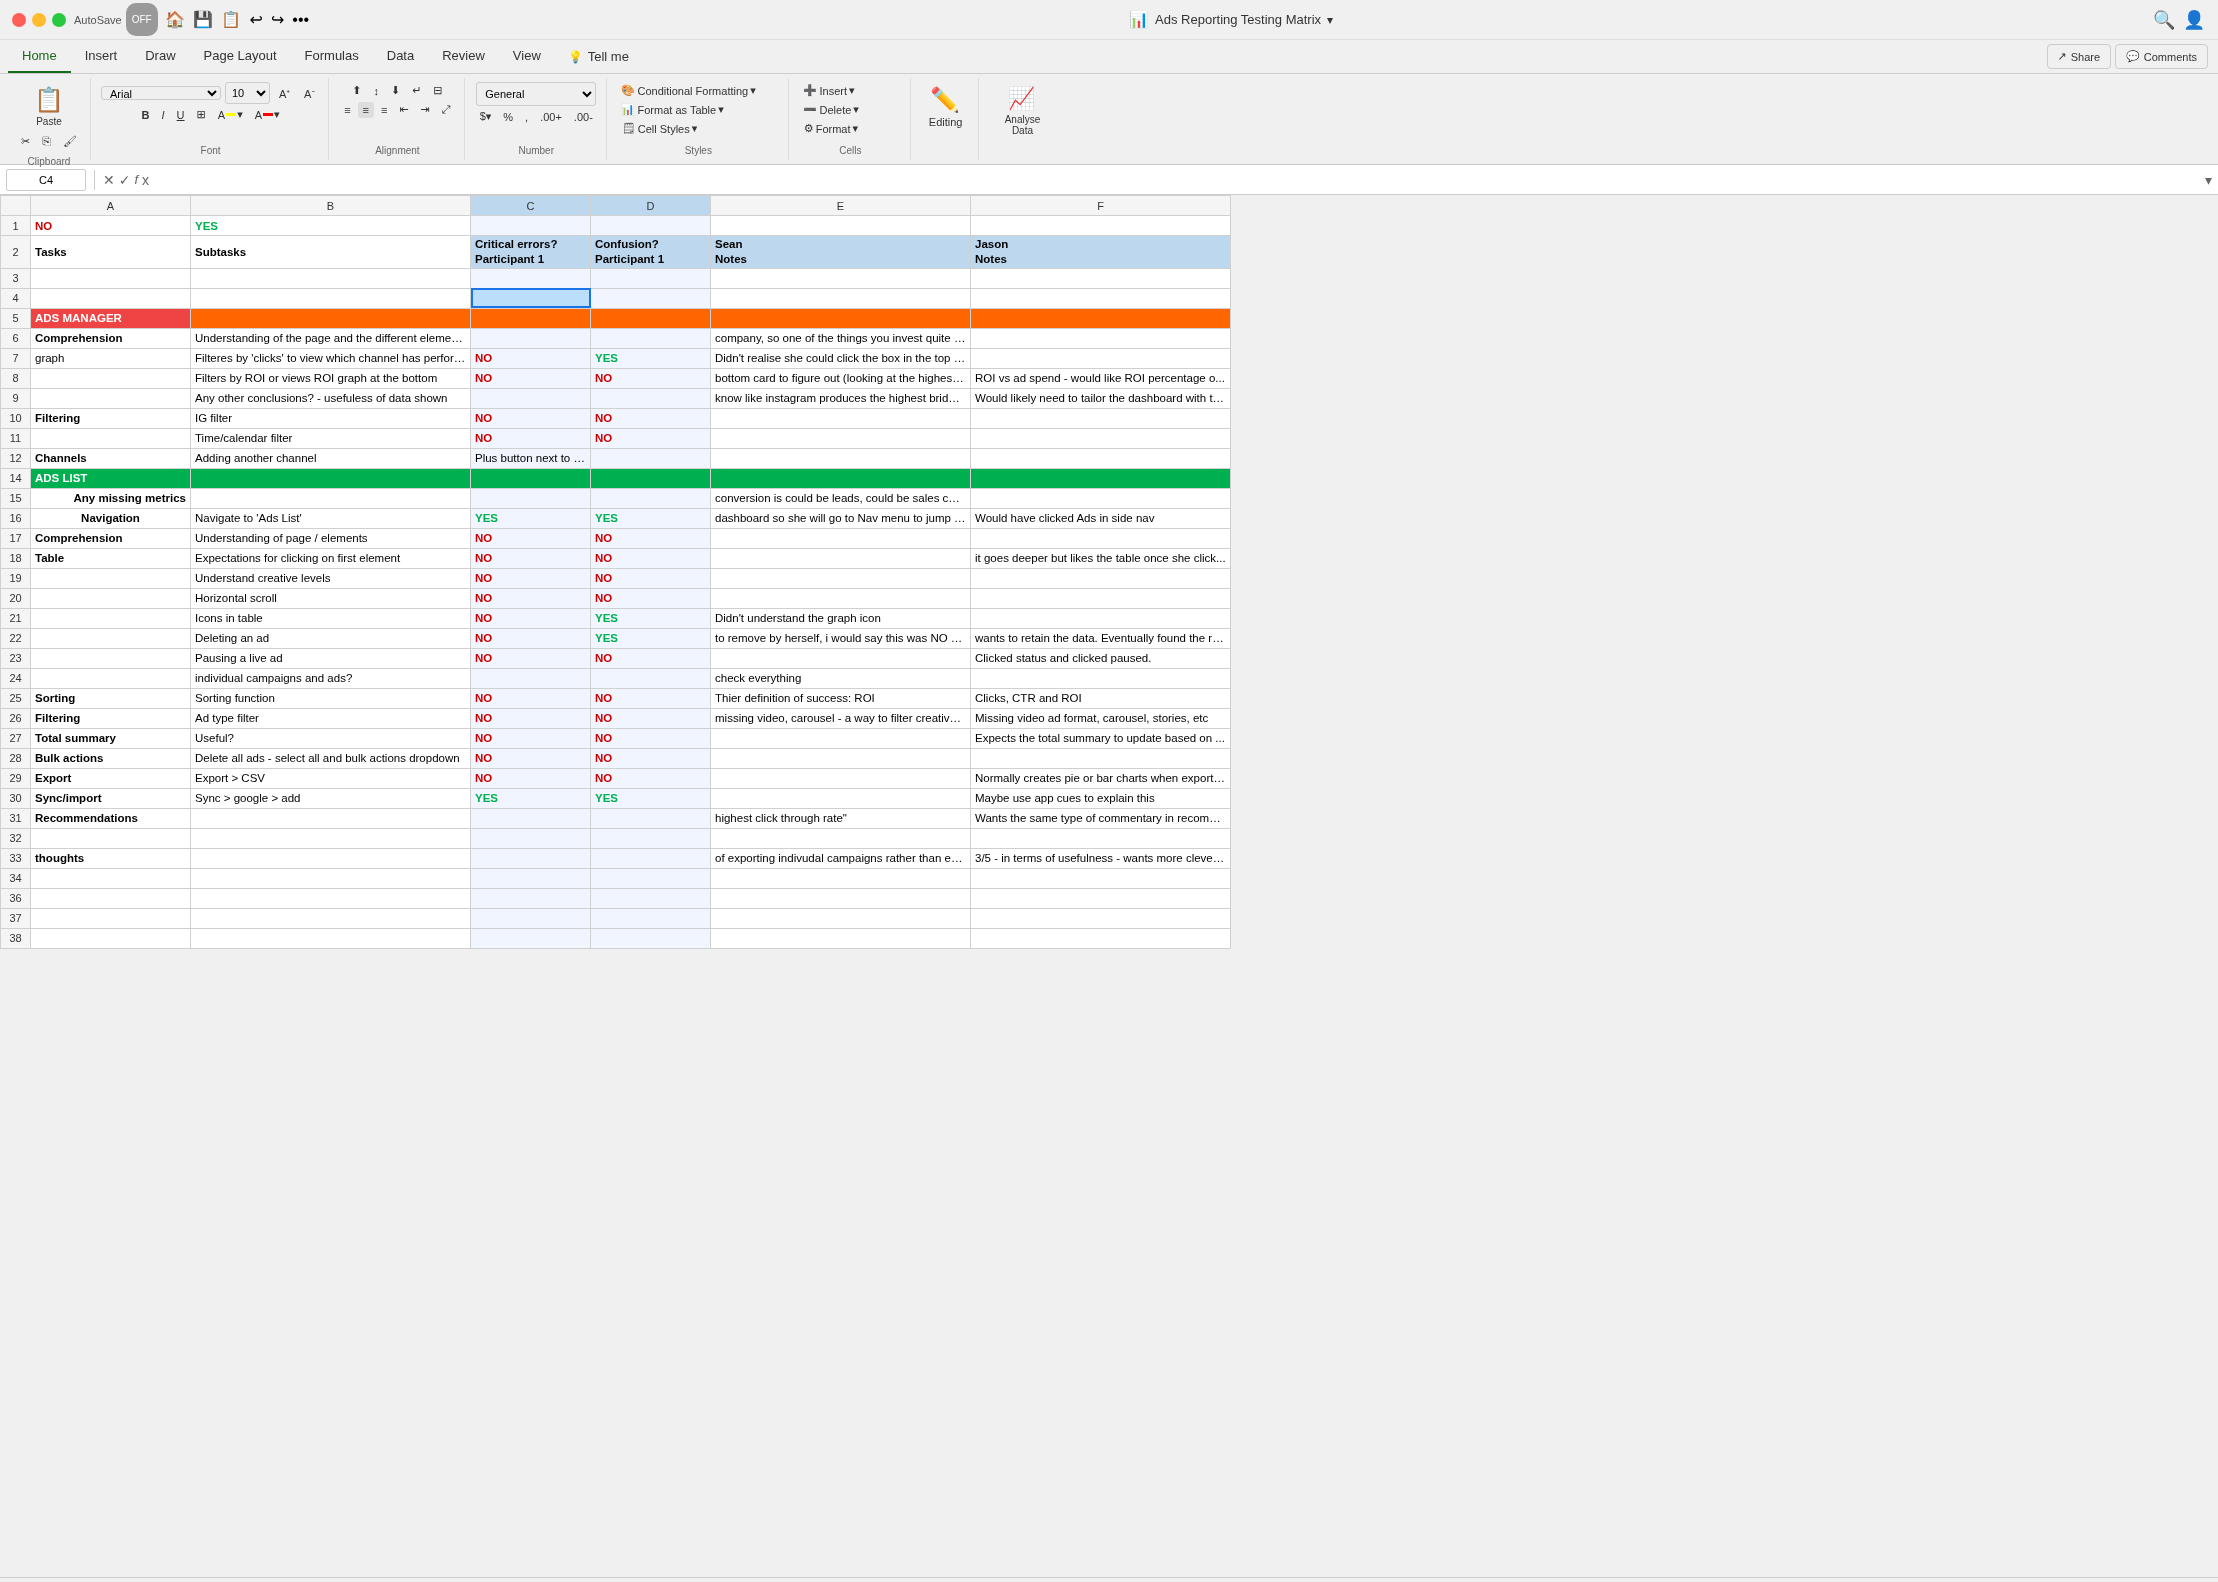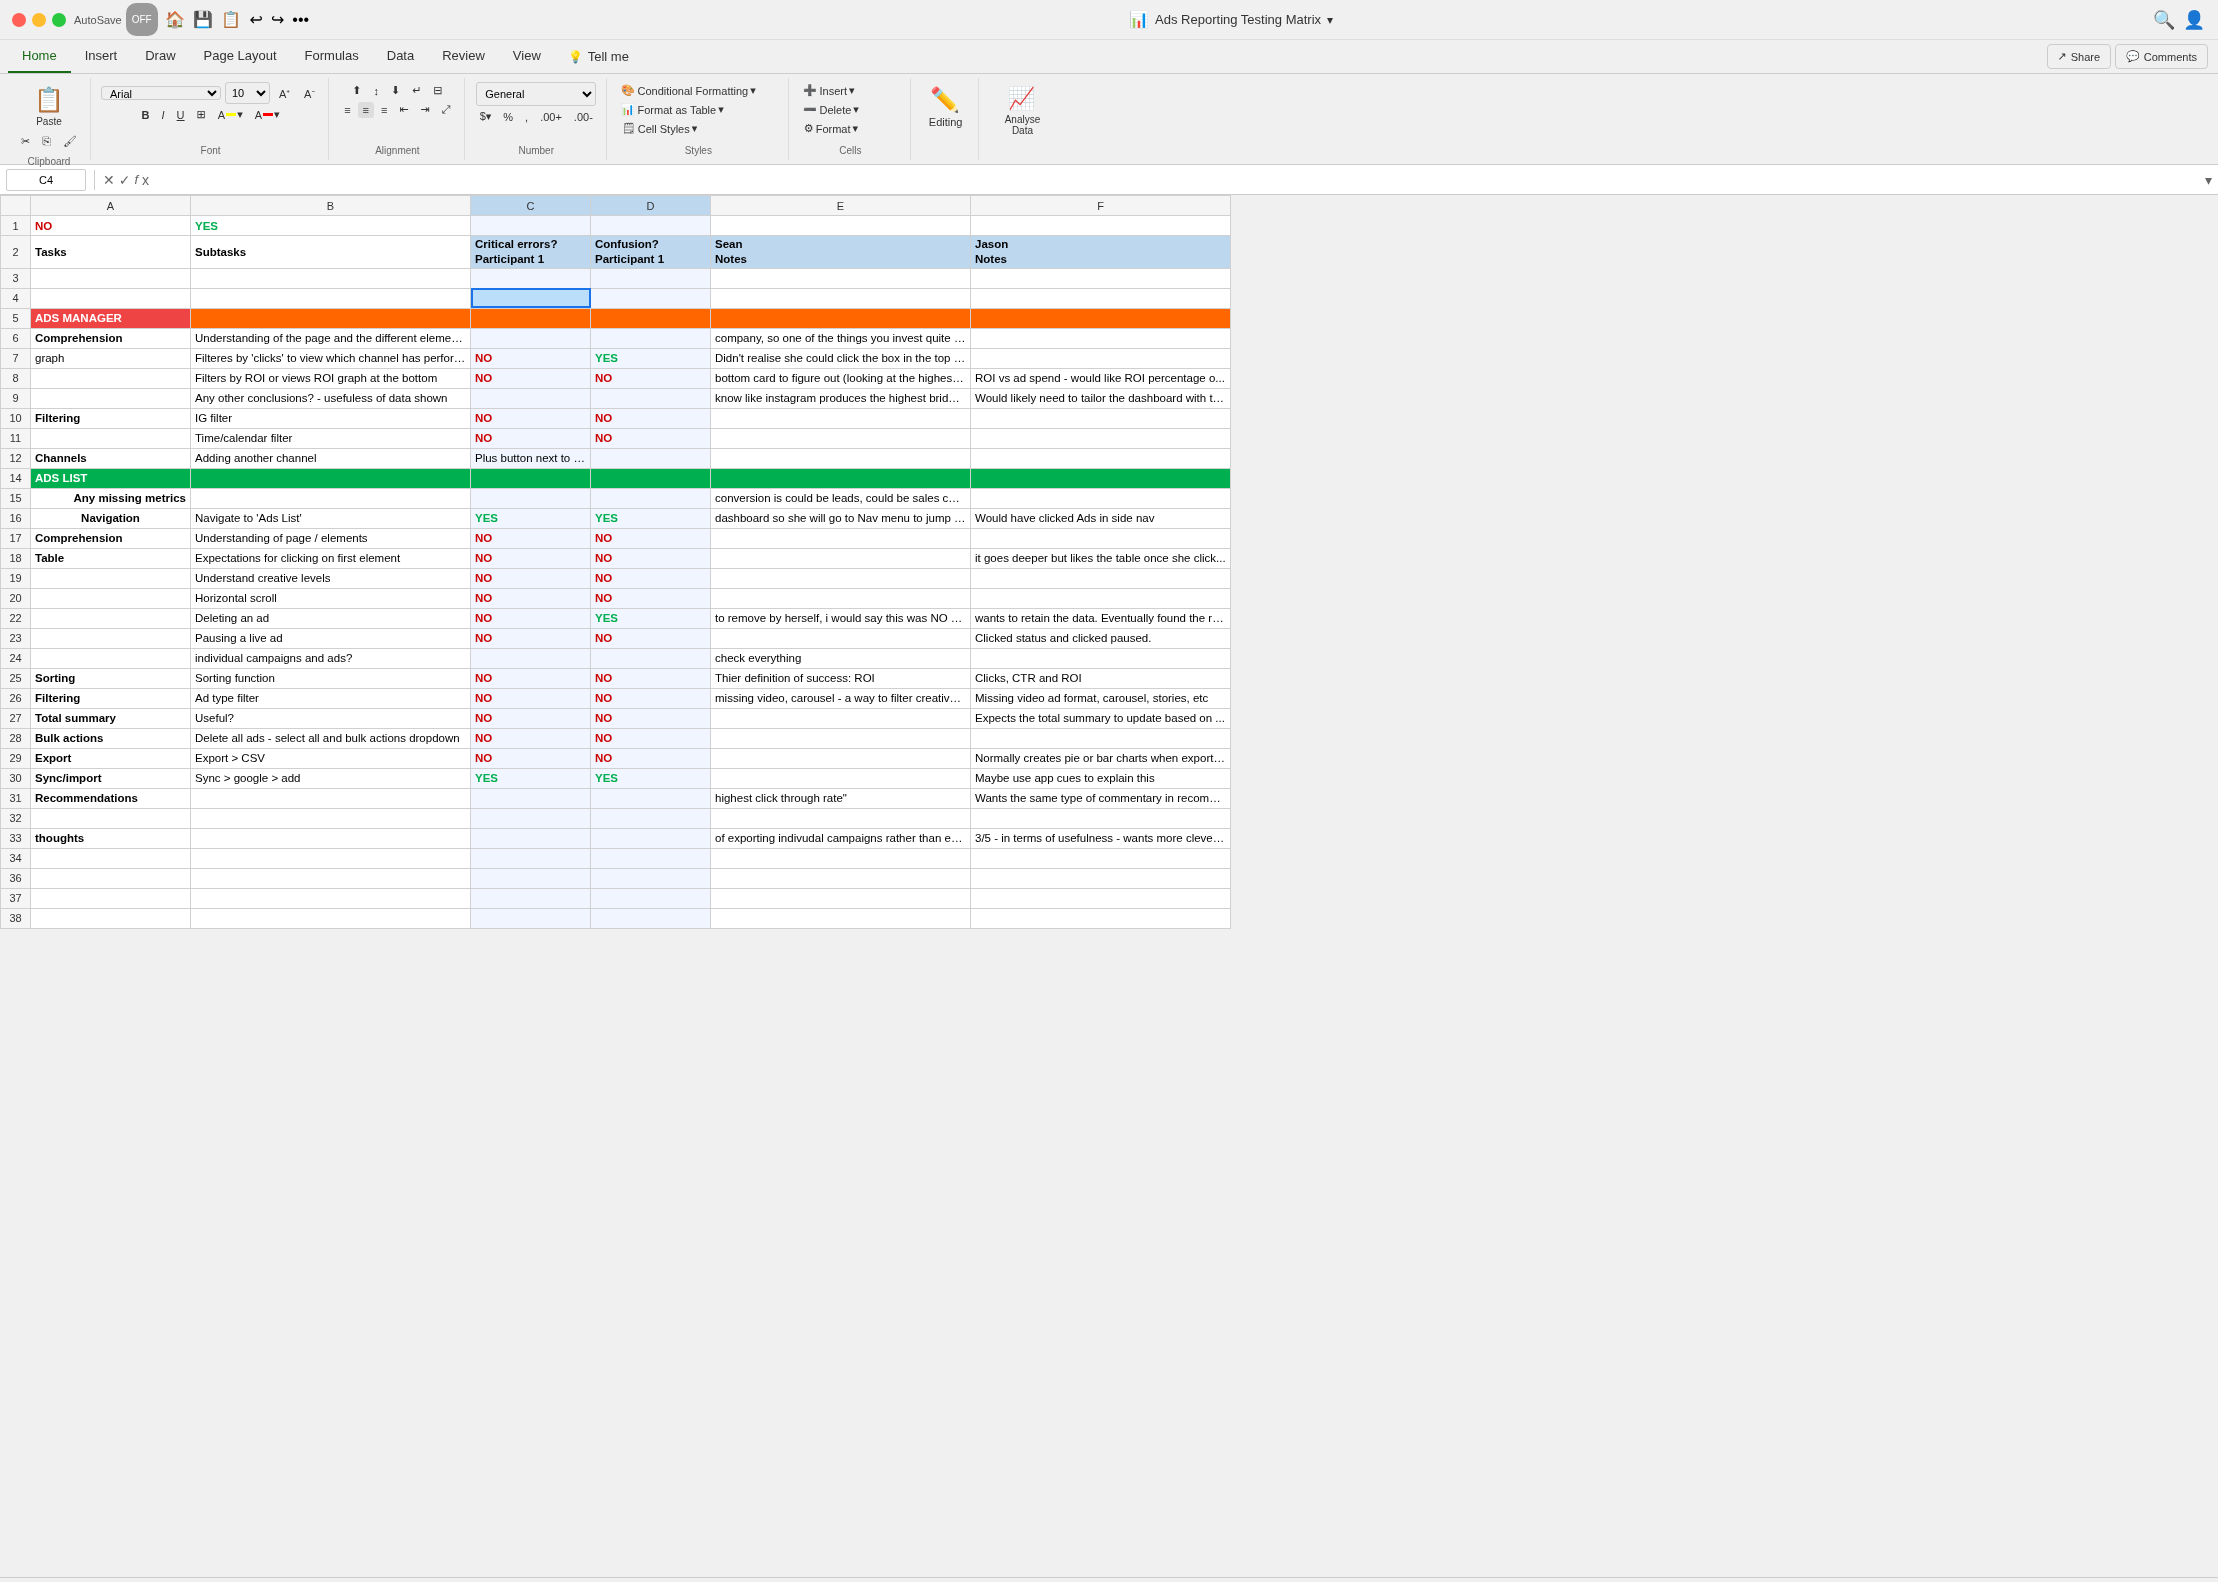--- a/index.html
+++ b/index.html
@@ -469,20 +469,29 @@
           <tr>
             <th class="row-header">20</th>
             <td style="min-width: 160px; max-width: 160px;"></td>
             <td style="min-width: 280px; max-width: 280px;">Horizontal scroll</td>
             <td style="min-width: 120px; max-width: 120px; background: rgb(240, 245, 255); color: rgb(204, 0, 0); font-weight: bold;">NO</td>
             <td style="min-width: 120px; max-width: 120px; background: rgb(240, 245, 255); color: rgb(204, 0, 0); font-weight: bold;">NO</td>
             <td style="min-width: 260px; max-width: 260px;"></td>
             <td style="min-width: 260px; max-width: 260px;"></td>
           </tr>
           <tr>
+            <th class="row-header">21</th>
+            <td style="min-width: 160px; max-width: 160px;"></td>
+            <td style="min-width: 280px; max-width: 280px;">Icons in table</td>
+            <td style="min-width: 120px; max-width: 120px; background: rgb(240, 245, 255); color: rgb(204, 0, 0); font-weight: bold;">NO</td>
+            <td style="min-width: 120px; max-width: 120px; background: rgb(240, 245, 255); color: rgb(0, 176, 80); font-weight: bold;">YES</td>
+            <td style="min-width: 260px; max-width: 260px;">Didn't understand the graph icon</td>
+            <td style="min-width: 260px; max-width: 260px;"></td>
+          </tr>
+          <tr>
             <th class="row-header">22</th>
             <td style="min-width: 160px; max-width: 160px;"></td>
             <td style="min-width: 280px; max-width: 280px;">Deleting an ad</td>
             <td style="min-width: 120px; max-width: 120px; background: rgb(240, 245, 255); color: rgb(204, 0, 0); font-weight: bold;">NO</td>
             <td style="min-width: 120px; max-width: 120px; background: rgb(240, 245, 255); color: rgb(0, 176, 80); font-weight: bold;">YES</td>
             <td style="min-width: 260px; max-width: 260px;">to remove by herself, i would say this was NO confusion</td>
             <td style="min-width: 260px; max-width: 260px;">wants to retain the data. Eventually found the re...</td>
           </tr>
           <tr>
             <th class="row-header">23</th>

